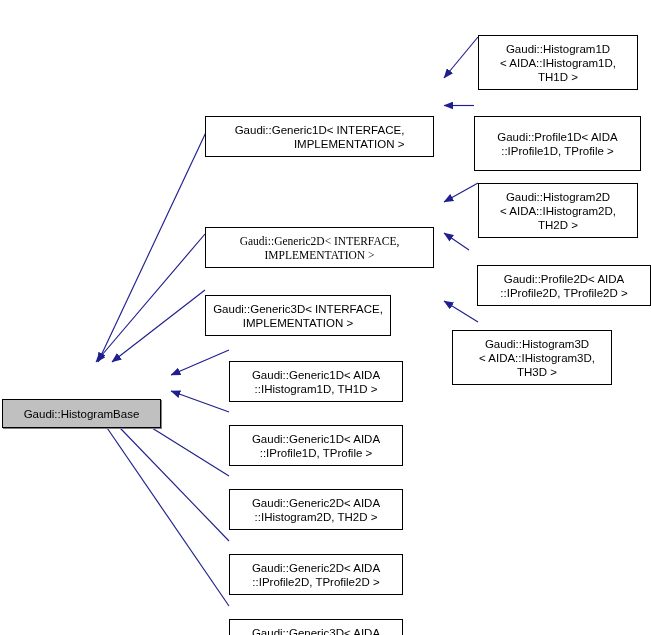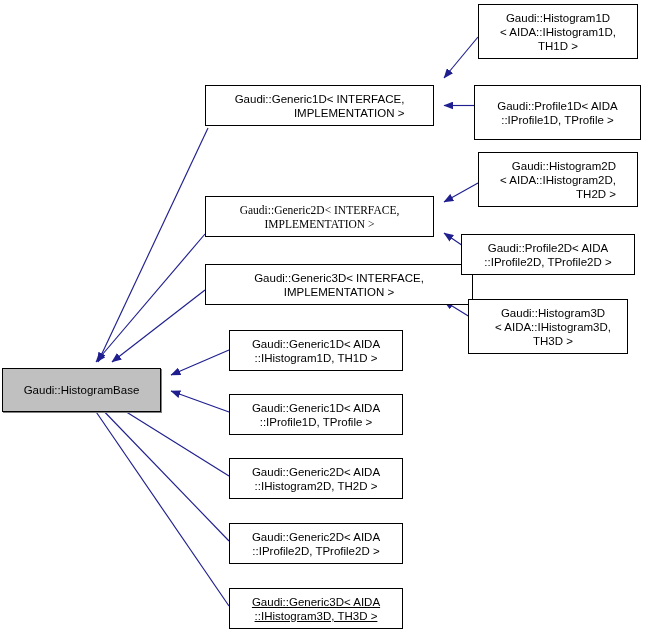--- a/index.html
+++ b/index.html
@@ -31,20 +31,21 @@
     display: flex;
     align-items: center;
     justify-content: center;
     text-align: center;
     color: #000000;
     font-size: 11.5px;
     line-height: 14px;
     letter-spacing: 0px;
     cursor: default;
     z-index: 2;
+    margin-top: 31px;
   }
   .node.base {
     background: #c0c0c0;
     border: 1px solid #000000;
     box-shadow: 1px 1px 0 0 #808080;
   }
   .node .label {
     display: block;
     padding: 0 3px;
     white-space: pre-line;
@@ -74,54 +75,54 @@
       <path d="M 205 290 L 112 362"></path>
       <path d="M 229 350 L 171 375"></path>
       <path d="M 229 412 L 171 391"></path>
       <path d="M 229 476 L 112 403"></path>
       <path d="M 229 541 L 96 403"></path>
       <path d="M 229 606 L 90 403"></path>
     </g>
   </svg>
 
   <div id="nodes">
-      <div class="node base" style="left: 2px; top: 368px; width: 159px; height: 44px;">
+      <div class="node base" style="left: 2px; top: 368px; width: 159px; height: 29px;">
         <span class="label">Gaudi::HistogramBase</span>
       </div>
       <div class="node" style="left: 205px; top: 85px; width: 229px; height: 41px; text-align: right;">
         <span class="label">Gaudi::Generic1D&lt; INTERFACE,
 IMPLEMENTATION &gt;</span>
       </div>
       <div class="node" style="left: 205px; top: 196px; width: 229px; height: 41px; font-family: Liberation Serif, serif;">
         <span class="label">Gaudi::Generic2D&lt; INTERFACE,
 IMPLEMENTATION &gt;</span>
       </div>
-      <div class="node" style="left: 205px; top: 264px; width: 268px; height: 41px;">
+      <div class="node" style="left: 205px; top: 264px; width: 186px; height: 41px;">
         <span class="label">Gaudi::Generic3D&lt; INTERFACE,
 IMPLEMENTATION &gt;</span>
       </div>
       <div class="node" style="left: 478px; top: 4px; width: 160px; height: 55px;">
         <span class="label">Gaudi::Histogram1D
 &lt; AIDA::IHistogram1D,
 TH1D &gt;</span>
       </div>
       <div class="node" style="left: 474px; top: 85px; width: 167px; height: 55px;">
         <span class="label">Gaudi::Profile1D&lt; AIDA
 ::IProfile1D, TProfile &gt;</span>
       </div>
-      <div class="node" style="left: 478px; top: 152px; width: 160px; height: 55px; text-align: right;">
+      <div class="node" style="left: 478px; top: 152px; width: 160px; height: 55px;">
         <span class="label">Gaudi::Histogram2D
 &lt; AIDA::IHistogram2D,
 TH2D &gt;</span>
       </div>
-      <div class="node" style="left: 461px; top: 234px; width: 174px; height: 41px;">
+      <div class="node" style="left: 477px; top: 234px; width: 174px; height: 41px;">
         <span class="label">Gaudi::Profile2D&lt; AIDA
 ::IProfile2D, TProfile2D &gt;</span>
       </div>
-      <div class="node" style="left: 468px; top: 299px; width: 160px; height: 55px; padding-left: 10px;">
+      <div class="node" style="left: 452px; top: 299px; width: 160px; height: 55px; padding-left: 10px;">
         <span class="label">Gaudi::Histogram3D
 &lt; AIDA::IHistogram3D,
 TH3D &gt;</span>
       </div>
       <div class="node" style="left: 229px; top: 330px; width: 174px; height: 41px;">
         <span class="label">Gaudi::Generic1D&lt; AIDA
 ::IHistogram1D, TH1D &gt;</span>
       </div>
       <div class="node" style="left: 229px; top: 394px; width: 174px; height: 41px;">
         <span class="label">Gaudi::Generic1D&lt; AIDA

